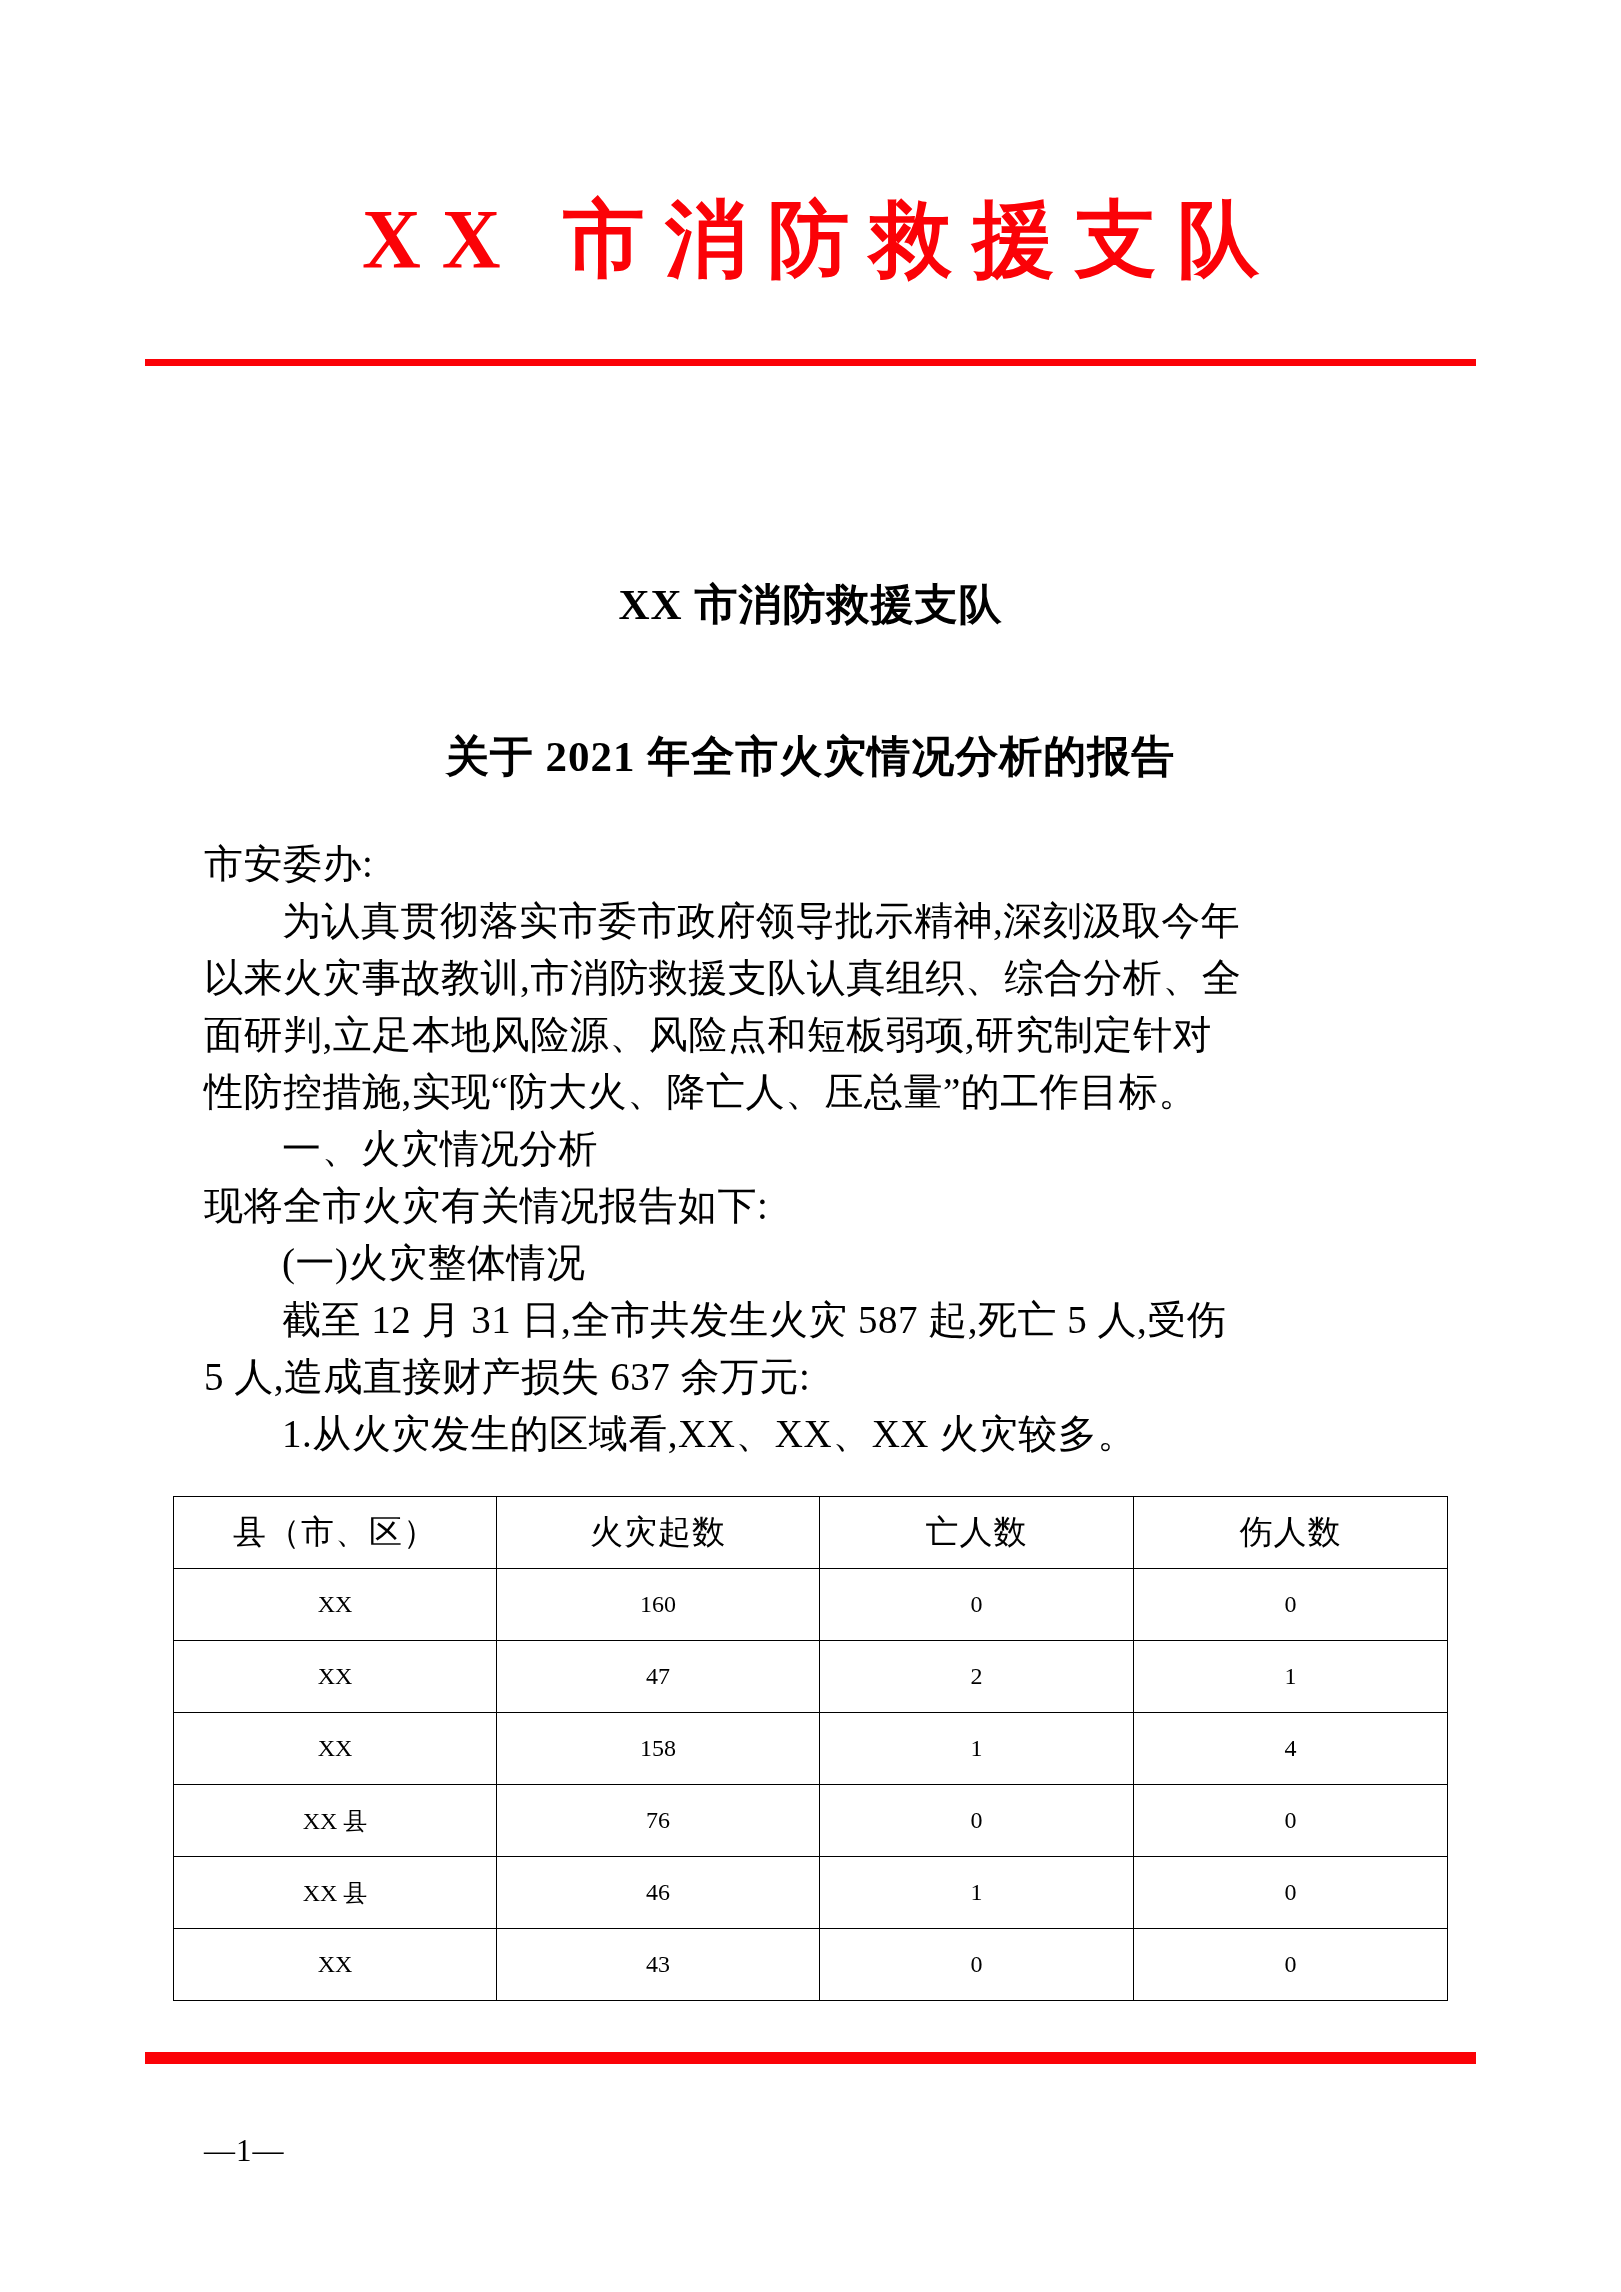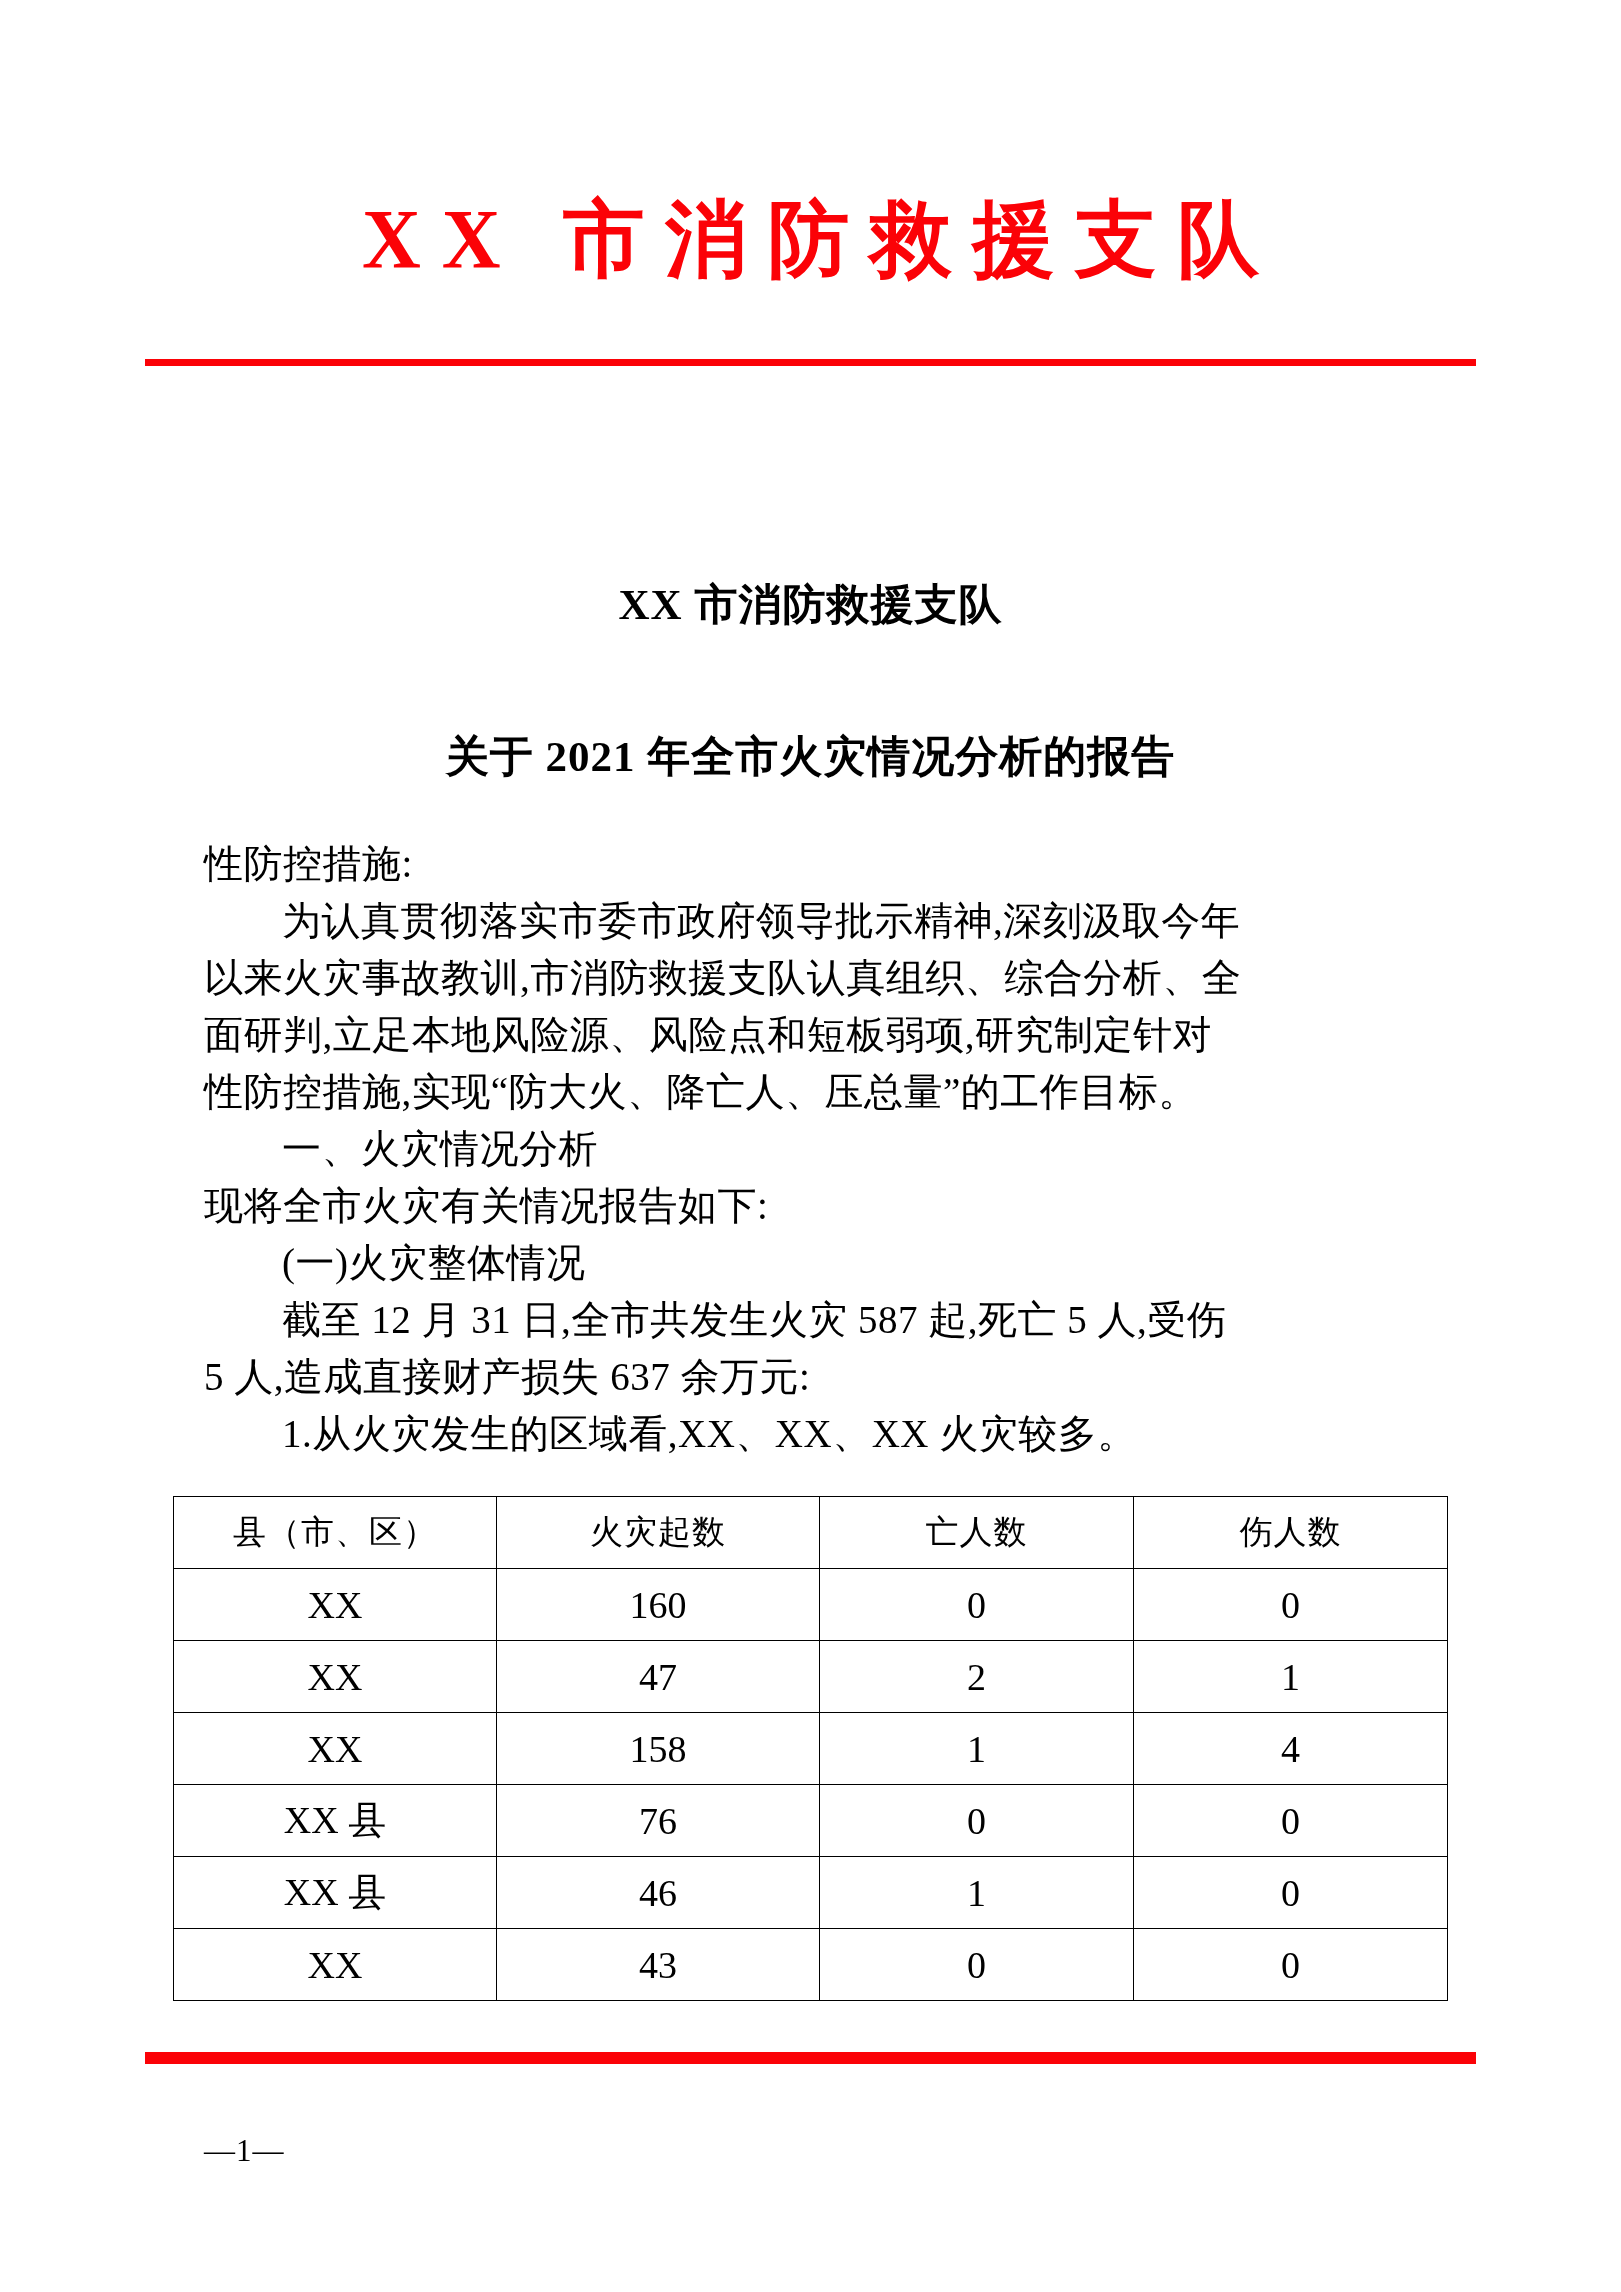--- a/index.html
+++ b/index.html
@@ -96,21 +96,21 @@
     border-collapse: collapse;
     table-layout: fixed;
   }
   .fire-table th,
   .fire-table td {
     border: 1.6px solid #000000;
     height: 71px;
     text-align: center;
     vertical-align: middle;
     font-family: "Liberation Serif", "DejaVu Serif", serif;
-    font-size: 38px;
+    font-size: 24px;
     font-weight: 400;
     color: #000;
     padding: 0;
   }
   .fire-table th {
     font-size: 33px;
     letter-spacing: 1px;
     margin-top: 24px;
   }
   .col-region { width: 323px; }
@@ -145,21 +145,21 @@
 
   <div class="masthead">
     <div class="masthead-title">XX 市消防救援支队</div>
   </div>
   <div class="masthead-rule"></div>
 
   <div class="doc-title doc-title-1">XX 市消防救援支队</div>
   <div class="doc-title doc-title-2">关于 2021 年全市火灾情况分析的报告</div>
 
   <div class="body-block">
-    <div class="line">性防控措施:</div>
+    <div class="line">市安委办:</div>
     <div class="line indent2">为认真贯彻落实市委市政府领导批示精神,深刻汲取今年</div>
     <div class="line">以来火灾事故教训,市消防救援支队认真组织、综合分析、全</div>
     <div class="line">面研判,立足本地风险源、风险点和短板弱项,研究制定针对</div>
     <div class="line">性防控措施,实现“防大火、降亡人、压总量”的工作目标。</div>
     <div class="line indent2">一、火灾情况分析</div>
     <div class="line">现将全市火灾有关情况报告如下:</div>
     <div class="line bold-line">(一)火灾整体情况</div>
     <div class="line indent2">截至 12 月 31 日,全市共发生火灾 587 起,死亡 5 人,受伤</div>
     <div class="line">5 人,造成直接财产损失 637 余万元:</div>
     <div class="line indent2">1.从火灾发生的区域看,XX、XX、XX 火灾较多。</div>

